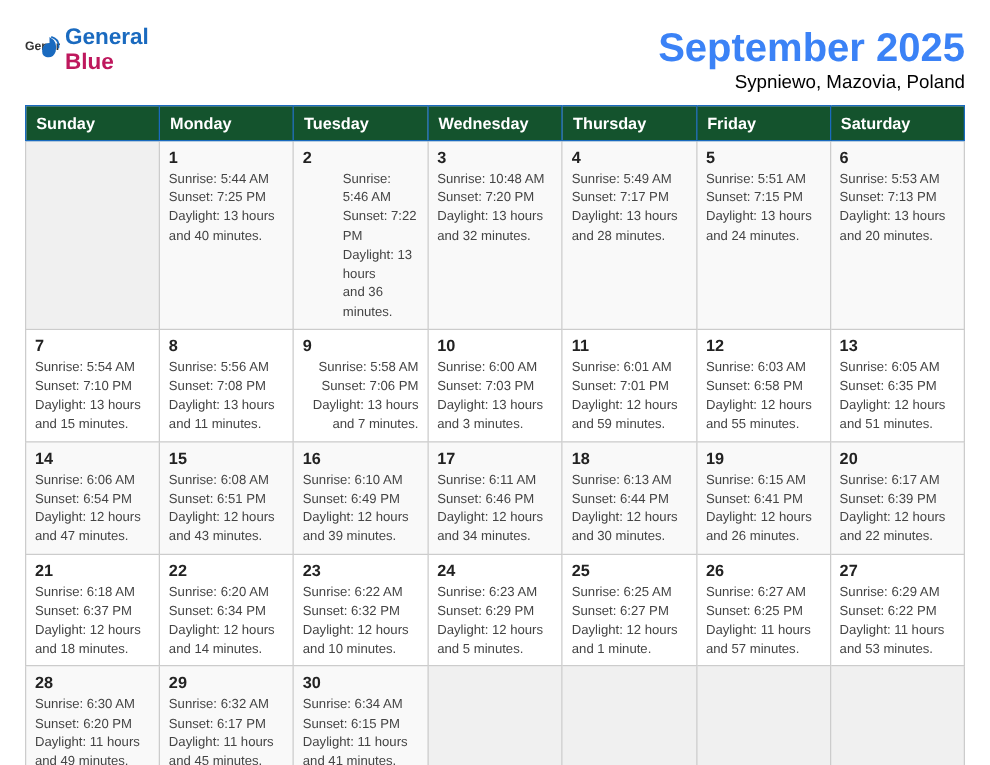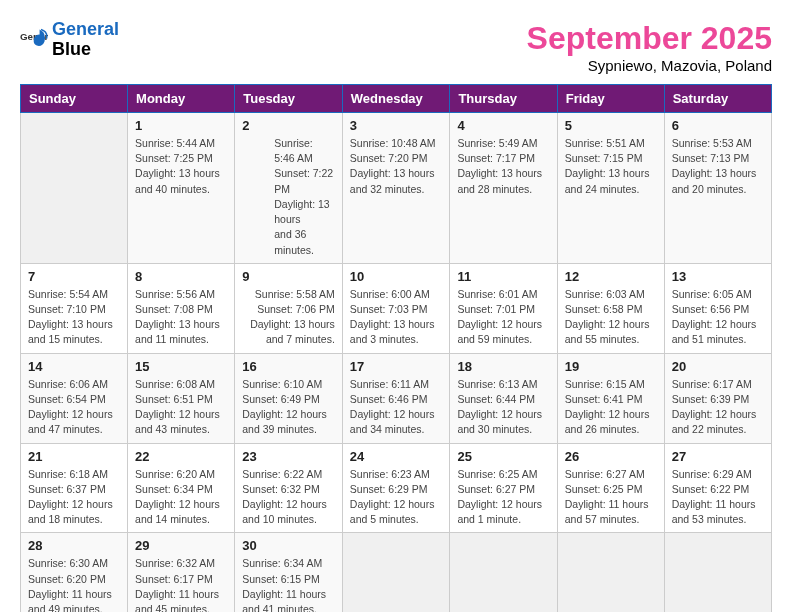--- a/index.html
+++ b/index.html
@@ -34,34 +34,34 @@
       width: 28px;
       height: 28px;
       margin-right: 4px;
     }
     .title-block {
       text-align: right;
     }
     .month-title {
       font-size: 32px;
       font-weight: bold;
-      color: #ec4899;
+      color: #3b82f6;
       text-align: right;
     }
     .location {
       font-size: 15px;
       color: #000000;
     }
     table {
       width: 100%;
       border-collapse: collapse;
       font-size: 11px;
     }
     thead tr th {
-      background-color: #701a75;
+      background-color: #14532d;
       color: #fff;
       text-align: left;
       padding: 6px 8px;
       font-size: 13px;
       font-weight: bold;
       border: 1px solid #1a6abf;
     }
     tbody tr td {
       border: 1px solid #ccc;
       vertical-align: top;
@@ -98,21 +98,21 @@
 <div class="header">
   <div class="logo">
     <svg class="logo-icon" viewBox="0 0 40 40" xmlns="http://www.w3.org/2000/svg">
       <text x="0" y="20" font-size="14" font-weight="bold" fill="#333">General</text>
       <path d="M28 5 Q38 10 35 22 Q32 30 24 28 Q18 26 20 18 Q22 12 28 12 Z" fill="#1a6abf"></path>
       <path d="M30 5 Q40 8 38 18" stroke="#1a6abf" stroke-width="2" fill="none"></path>
     </svg>
     <div>
       <div class="logo-text">
         <span>General</span><br>
-        <span style="color:#000000">Blue</span>
+        <span style="color:#be185d">Blue</span>
       </div>
     </div>
   </div>
   <div class="title-block">
     <div class="month-title">September 2025</div>
     <div class="location">Sypniewo, Mazovia, Poland</div>
   </div>
 </div>
 
 <table>
@@ -212,21 +212,21 @@
         <td>
           <span class="day-num">12</span>
           <div class="day-info" style="white-space: pre-line;">Sunrise: 6:03 AM
 Sunset: 6:58 PM
 Daylight: 12 hours
 and 55 minutes.</div>
         </td>
         <td>
           <span class="day-num">13</span>
           <div class="day-info" style="white-space: pre-line;">Sunrise: 6:05 AM
-Sunset: 6:56 PM
+Sunset: 6:35 PM
 Daylight: 12 hours
 and 51 minutes.</div>
         </td>
       </tr>
       <tr>
         <td>
           <span class="day-num">14</span>
           <div class="day-info" style="white-space: pre-line;">Sunrise: 6:06 AM
 Sunset: 6:54 PM
 Daylight: 12 hours

